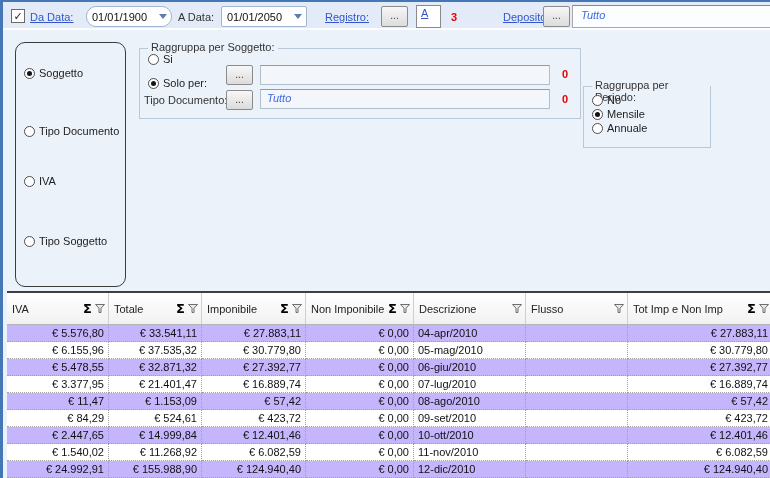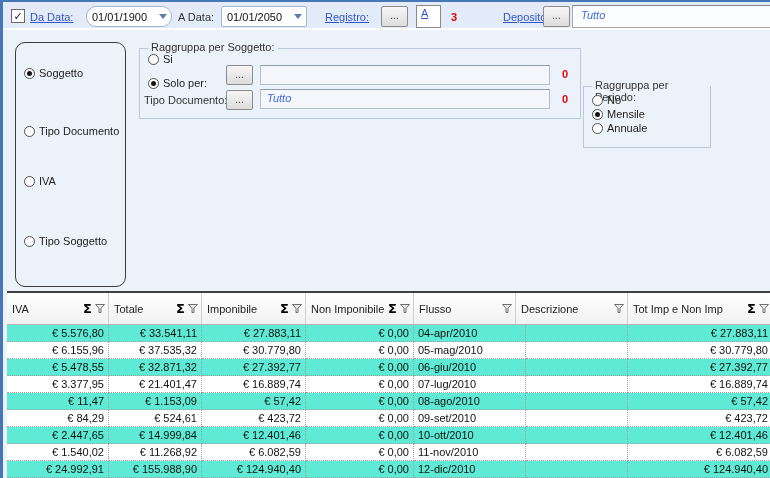--- a/index.html
+++ b/index.html
@@ -103,21 +103,21 @@
     height:32px; display:flex; align-items:center;
     padding:2px 3px 2px 5px;
     background:linear-gradient(#ffffff,#f1f1f1);
     border-right:1px solid #cfcfcf; border-bottom:1px solid #b5b5b5;
     color:#222; cursor:pointer; overflow:hidden;
   }
   .hlabel { flex:1 1 auto; line-height:12px; }
   .sigma  { font-weight:bold; font-size:13px; color:#000; margin-right:3px; font-family:"DejaVu Sans", sans-serif; }
   .funnel { display:flex; align-items:center; }
   .grow { display:flex; height:17px; }
-  .grow.zebra  .gcell { background:#5eead4; }
+  .grow.zebra  .gcell { background:#c4b5fd; }
   .gcell {
     border-right:1px dotted #a0a0a0; border-bottom:1px dotted #a0a0a0;
     padding:1px 4px 0 4px; line-height:15px; color:#111;
     overflow:hidden; white-space:nowrap; background:#fff; cursor:default;
   }
   .gcell.num { text-align:right; }
 </style>
 </head>
 <body>
 
@@ -241,30 +241,30 @@
         </div>
         <div class="hcell" style="width: 108px;">
           <span class="hlabel">Non Imponibile</span>
           <span class="sigma">Σ</span>
           <span class="funnel">
             <svg width="10" height="9" viewBox="0 0 10 9">
               <path d="M0.5 0.5 H9.5 L6 4.2 V8.5 H4 V4.2 Z" fill="#e9e9e9" stroke="#6f6f6f" stroke-width="1"></path>
             </svg>
           </span>
         </div>
+        <div class="hcell" style="width: 112px;">
+          <span class="hlabel">Descrizione</span>
+          <span class="funnel">
+            <svg width="10" height="9" viewBox="0 0 10 9">
+              <path d="M0.5 0.5 H9.5 L6 4.2 V8.5 H4 V4.2 Z" fill="#e9e9e9" stroke="#6f6f6f" stroke-width="1"></path>
+            </svg>
+          </span>
+        </div>
         <div class="hcell" style="width: 102px;">
           <span class="hlabel">Flusso</span>
-          <span class="funnel">
-            <svg width="10" height="9" viewBox="0 0 10 9">
-              <path d="M0.5 0.5 H9.5 L6 4.2 V8.5 H4 V4.2 Z" fill="#e9e9e9" stroke="#6f6f6f" stroke-width="1"></path>
-            </svg>
-          </span>
-        </div>
-        <div class="hcell" style="width: 112px;">
-          <span class="hlabel">Descrizione</span>
           <span class="funnel">
             <svg width="10" height="9" viewBox="0 0 10 9">
               <path d="M0.5 0.5 H9.5 L6 4.2 V8.5 H4 V4.2 Z" fill="#e9e9e9" stroke="#6f6f6f" stroke-width="1"></path>
             </svg>
           </span>
         </div>
         <div class="hcell" style="width: 145px;">
           <span class="hlabel">Tot Imp e Non Imp</span>
           <span class="sigma">Σ</span>
           <span class="funnel">

